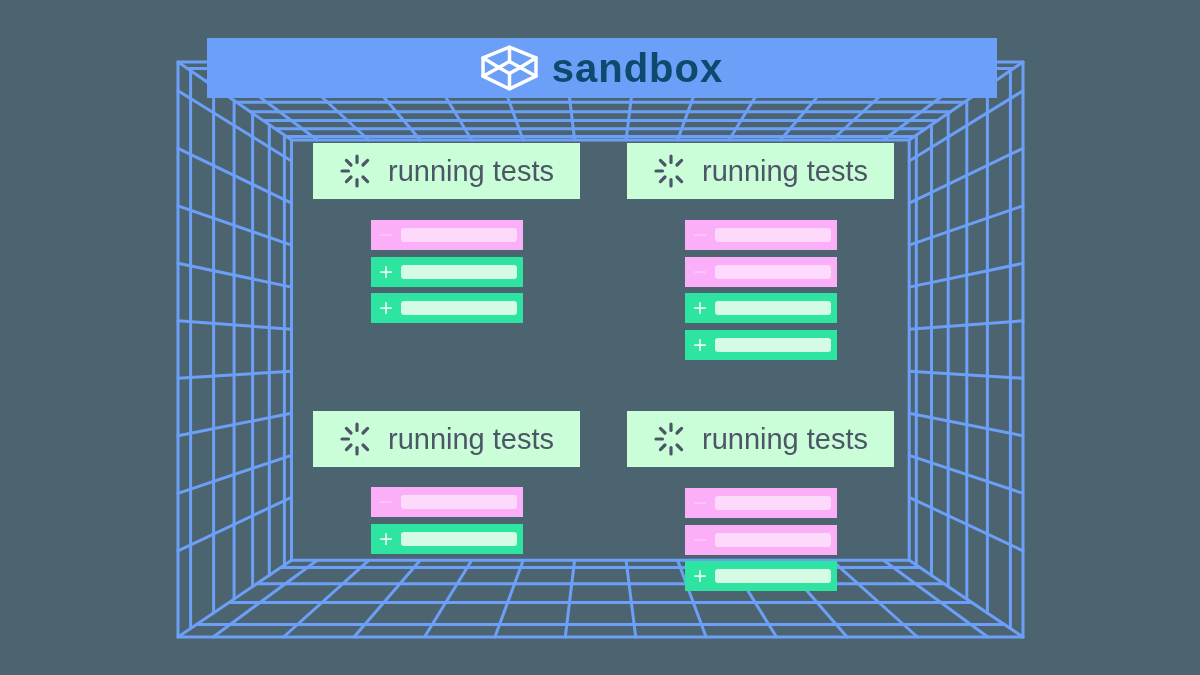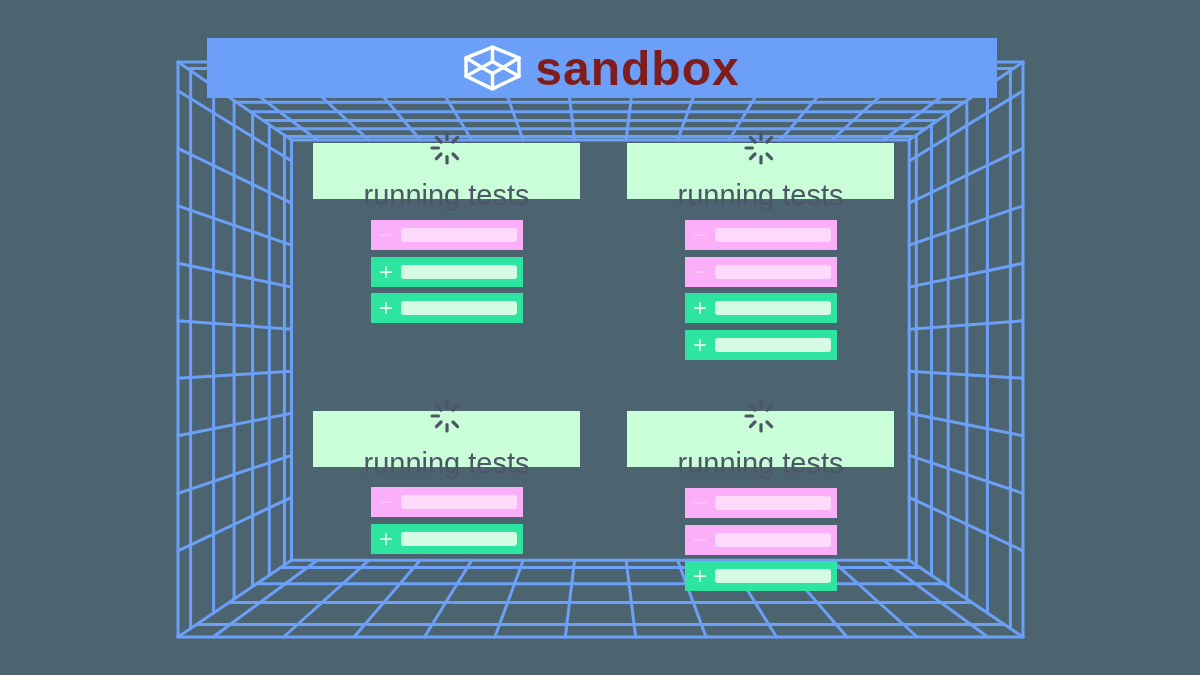--- a/index.html
+++ b/index.html
@@ -8,26 +8,26 @@
     background:var(--bg,#4C6470);
     font-family:"Liberation Sans",sans-serif;
   }
   .grid-svg{position:absolute;left:0;top:0;z-index:1;pointer-events:none;}
   .banner{
     position:absolute;left:207px;top:38px;width:790px;height:60px;
     background:var(--blue,#6CA0F8);z-index:2;
     display:flex;align-items:center;justify-content:center;gap:14px;
   }
   .banner-title{
-    color:#7f1d1d;font-size:48px;font-weight:bold;letter-spacing:1px;
+    color:#0c4a6e;font-size:40px;font-weight:bold;letter-spacing:1px;
   }
   .box-icon{display:block;}
   .panel{
     position:absolute;width:267px;height:56px;background:var(--panel,#CAFED9);
-    z-index:3;display:flex;align-items:center;justify-content:center;gap:13px;flex-direction:column;
+    z-index:3;display:flex;align-items:center;justify-content:center;gap:13px;
   }
   .panel-label{color:var(--text,#4D5666);font-size:29px;}
   .spinner{display:block;flex:0 0 auto;}
   .diff-row{
     position:absolute;width:152px;height:30px;z-index:3;
     display:flex;align-items:center;
   }
   .diff-row.removed{background:var(--pink,#FBAFF8);}
   .diff-row.added{background:var(--green,#2DE5A0);}
   .sign{

